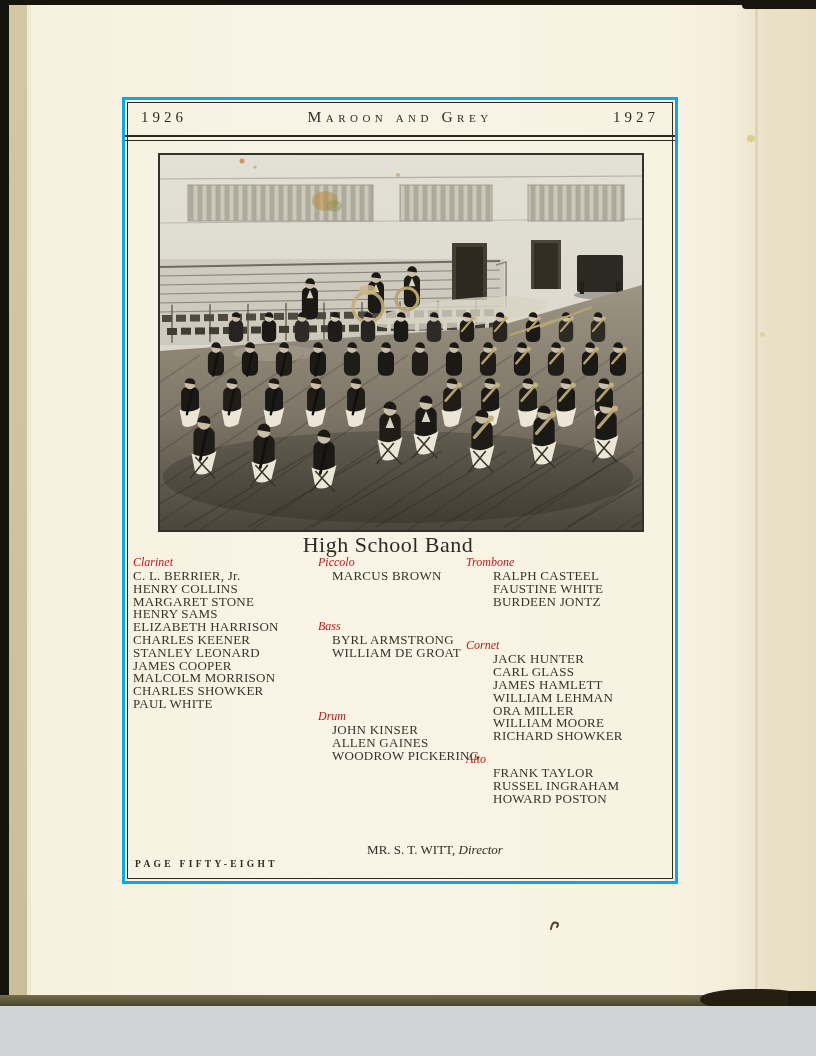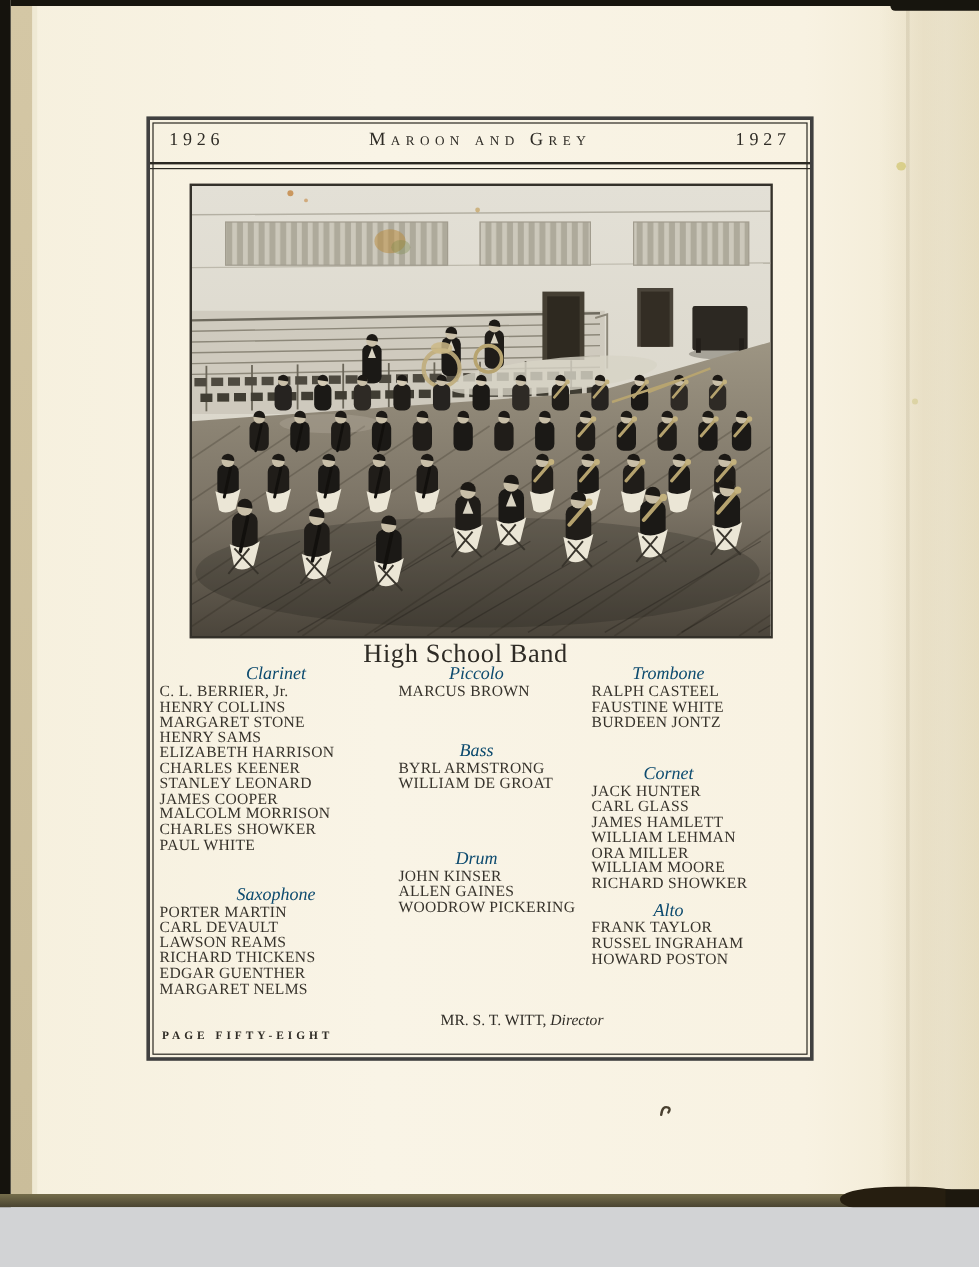--- a/index.html
+++ b/index.html
@@ -20,40 +20,40 @@
   .crease{right:58px;top:6px;width:3px;height:988px;background:rgba(140,128,92,.16);}
   .bottom-line{left:0;top:995px;width:816px;height:11px;background:linear-gradient(#756d4b,#494330);}
   .bottom-blob{left:700px;top:989px;width:104px;height:22px;background:#261e10;border-radius:46% 40% 50% 52%;}
   .bottom-line-right{left:788px;top:991px;width:28px;height:18px;background:#1d180e;}
   .bottom-gray{left:0;top:1006px;width:816px;height:50px;background:#d2d3d5;}
   .stain-dot{left:747px;top:135px;width:8px;height:7px;border-radius:50%;background:#cbbf5e;opacity:.6;}
   .stain-dot2{left:760px;top:332px;width:5px;height:5px;border-radius:50%;background:#c9bd6e;opacity:.4;}
   .ink-mark{left:549px;top:918px;width:12px;height:14px;}
 
   
-  .frame{left:122px;top:97px;width:556px;height:787px;border:3px solid #404040;box-sizing:border-box;}
+  .frame{left:122px;top:97px;width:556px;height:787px;border:3px solid #0ea5e9;box-sizing:border-box;}
   .frame-inner{position:absolute;inset:2px;border:1px solid #2b2922;pointer-events:none;}
   .band-header{left:0;top:0;width:100%;height:34px;display:flex;justify-content:space-between;
         align-items:center;padding:0 16px;box-sizing:border-box;}
   .year{font-size:15px;letter-spacing:4px;}
   .mag-title{font-size:15.5px;letter-spacing:4.5px;font-variant:small-caps;}
   .rule-thick{left:0;top:35px;width:100%;height:2px;background:#2b2922;}
   .rule-thin{left:0;top:40px;width:100%;height:1px;background:#2b2922;}
 
   .photo{left:33px;top:53px;width:482px;height:375px;border:2px solid #34312a;background:#d9d5c9;}
   .photo svg{display:block;width:100%;height:100%;}
 
   .band-title{left:0;top:432px;width:100%;text-align:center;font-size:22px;letter-spacing:.5px;
         transform:translateX(-12px);color:#2e2b25;}
 
   .col{top:455px;}
   .col-1{left:8px;width:194px;}
   .col-2{left:207px;width:158px;}
   .col-3{left:368px;width:182px;}
-  .instr{text-align:center;font-style:italic;font-size:15px;line-height:14px;margin-bottom:1px;color:#0c4a6e;}
+  .instr{text-align:left;font-style:italic;font-size:12px;line-height:14px;margin-bottom:1px;color:#b91c1c;}
   .col-2 .instr{transform:translateX(-14px);}
   .col-3 .instr{transform:translateX(-27px);}
   .member{font-size:13px;line-height:12.8px;letter-spacing:.25px;white-space:nowrap;color:#37332c;}
   .col-1 .section:nth-child(1){margin-bottom:28px;}
   .col-2 .section:nth-child(1){margin-bottom:36px;}
   .col-2 .section:nth-child(2){margin-bottom:50px;}
   .col-2 .section:nth-child(3){margin-bottom:28px;}
   .col-3 .section:nth-child(1){margin-bottom:30px;}
   .col-3 .section:nth-child(2){margin-bottom:9px;}
   .col-3 .section:nth-child(3){margin-bottom:10px;}
@@ -480,29 +480,20 @@
           <div class="member">MARGARET STONE</div>
           <div class="member">HENRY SAMS</div>
           <div class="member">ELIZABETH HARRISON</div>
           <div class="member">CHARLES KEENER</div>
           <div class="member">STANLEY LEONARD</div>
           <div class="member">JAMES COOPER</div>
           <div class="member">MALCOLM MORRISON</div>
           <div class="member">CHARLES SHOWKER</div>
           <div class="member">PAUL WHITE</div>
         </div>
-        <div class="section">
-          <div class="instr">Saxophone</div>
-          <div class="member">PORTER MARTIN</div>
-          <div class="member">CARL DEVAULT</div>
-          <div class="member">LAWSON REAMS</div>
-          <div class="member">RICHARD THICKENS</div>
-          <div class="member">EDGAR GUENTHER</div>
-          <div class="member">MARGARET NELMS</div>
-        </div>
       </div>
     <div class="abs col col-2">
         <div class="section">
           <div class="instr">Piccolo</div>
           <div class="member">MARCUS BROWN</div>
         </div>
         <div class="section">
           <div class="instr">Bass</div>
           <div class="member">BYRL ARMSTRONG</div>
           <div class="member">WILLIAM DE GROAT</div>

